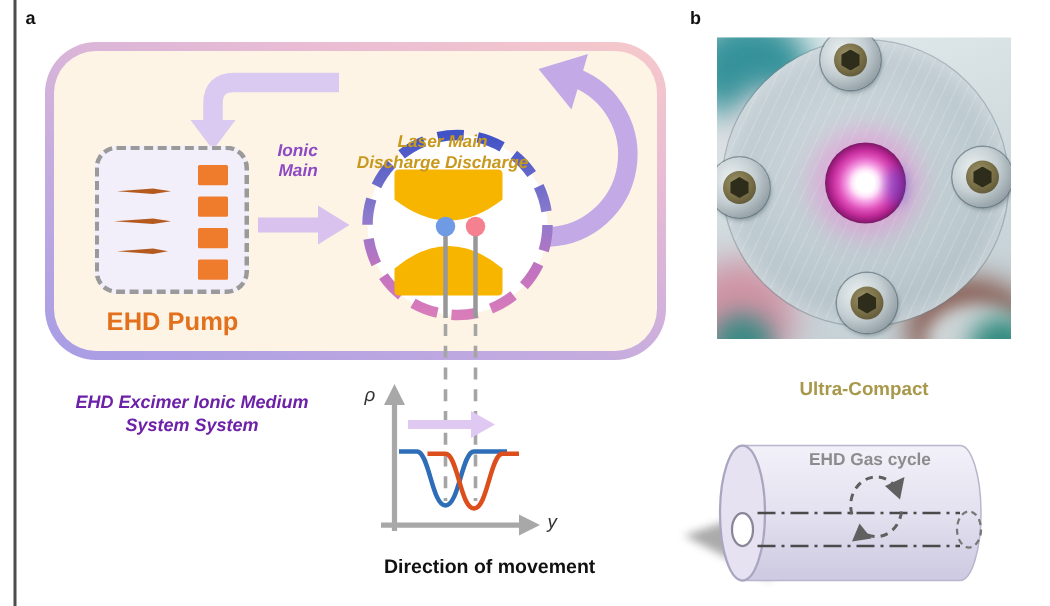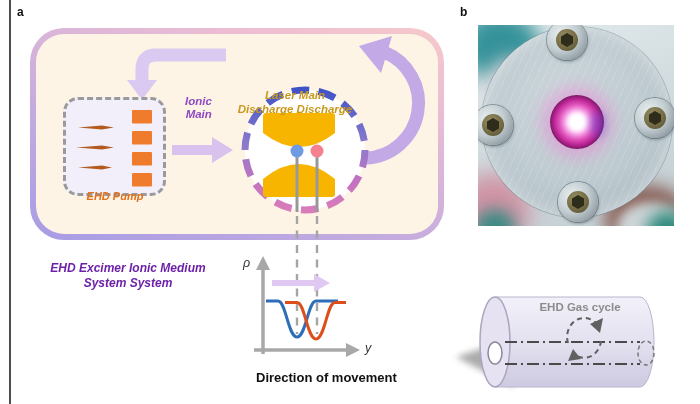--- a/index.html
+++ b/index.html
@@ -8,22 +8,22 @@
   .abs{position:absolute;}
   .edge-rule{left:9px;top:0;width:2px;height:404px;background:#4d4d4d;}
   .plabel{font-weight:bold;font-size:12px;color:#111;}
   .mainbox{left:30px;top:28px;width:414px;height:212px;border-radius:34px;padding:6px;
            box-sizing:border-box;
            background:linear-gradient(200deg,#f6c9cb 0%,#e9bcd4 25%,#c3abdf 65%,#a79ce5 100%);}
   .mainbox-inner{width:100%;height:100%;background:#fdf4e6;border-radius:28px;}
   .pumpbox{left:63px;top:97px;width:103px;height:99px;border:3px dashed #9a9a9a;
            border-radius:15px;background:#f2effa;box-sizing:border-box;}
   .lbl{white-space:nowrap;}
-  .pump-label{left:60px;top:190px;width:110px;text-align:center;color:#e2701c;
-              font-weight:bold;font-style:italic;font-size:11px;}
+  .pump-label{left:60px;top:205px;width:110px;text-align:center;color:#e2701c;
+              font-weight:bold;font-size:17px;}
   .ionic-label{left:185px;top:95px;color:#8e49c4;font-weight:bold;font-style:italic;
                font-size:11.5px;line-height:13px;text-align:right;}
   .electrode-label{left:225px;top:44px;width:140px;text-align:center;color:#c8991c;
                    font-weight:bold;font-style:italic;font-size:11.5px;line-height:14px;margin-top:44px;}
   .system-label{left:30px;top:261px;width:196px;text-align:center;color:#6d21a8;
                 font-weight:bold;font-style:italic;font-size:12px;line-height:15px;}
   .rho-label{left:243px;top:256px;font-style:italic;font-size:12.5px;color:#333;}
   .y-label{left:365px;top:341px;font-style:italic;font-size:12.5px;color:#333;}
   .dir-label{left:256px;top:370px;width:165px;font-weight:bold;
              font-size:13px;color:#111;}
@@ -168,20 +168,21 @@
     </div>
     <div class="abs screw" style="left:80px;top:157px">
       <div class="screw-cap"></div>
         <div class="screw-hex"></div>
     </div>
     <div class="abs glow-core"></div>
     <div class="abs glow-blue"></div>
   </div>
 
   <div class="abs caption-b">
+    <div class="lbl">Ultra-Compact</div>
   </div>
 
   <svg class="abs" style="left:450px;top:283px" width="245" height="118">
     <defs>
       <linearGradient id="cylGrad" x1="0" y1="0" x2="0" y2="1">
         <stop offset="5%" stop-color="#f1eff8"></stop>
         <stop offset="50%" stop-color="#e4e1f0"></stop>
         <stop offset="95%" stop-color="#cfcbe2"></stop>
       </linearGradient>
       <filter id="blur1">

